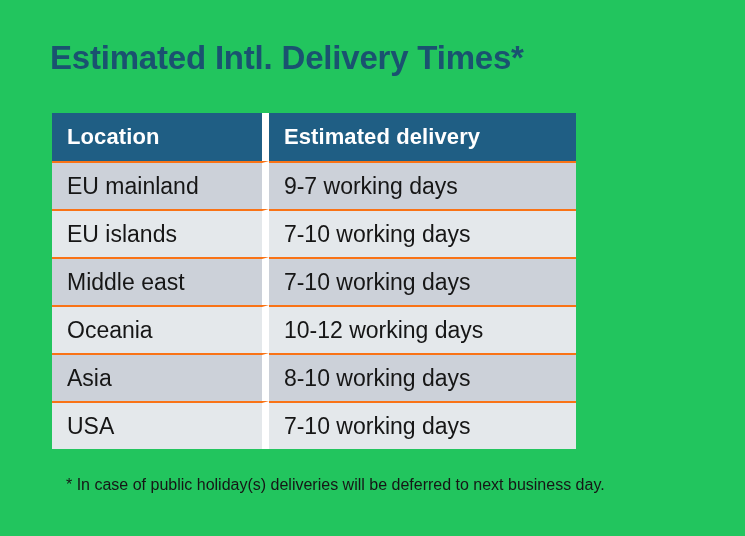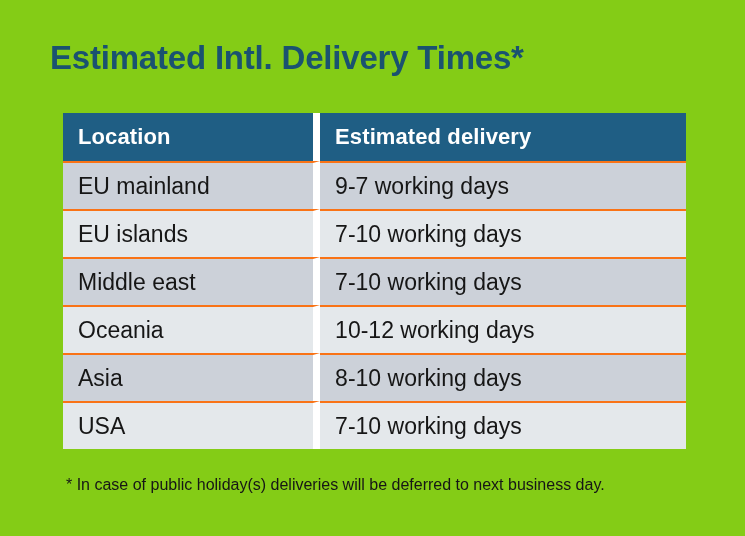--- a/index.html
+++ b/index.html
@@ -13,42 +13,42 @@
     height: 536px;
     overflow: hidden;
     font-family: "Liberation Sans", "DejaVu Sans", sans-serif;
     -webkit-font-smoothing: antialiased;
   }
 
   #page {
     position: relative;
     width: 745px;
     height: 536px;
-    background: #84cc16;
+    background: #22c55e;
   }
 
   
   .page-title {
     position: absolute;
     left: 50px;
     top: 36px;
     font-size: 33px;
     font-weight: 700;
     letter-spacing: -0.2px;
     color: #1a5270;
     line-height: 44px;
     white-space: nowrap;
   }
 
   
   .delivery-table {
     position: absolute;
-    left: 63px;
+    left: 52px;
     top: 113px;
-    width: 623px;
+    width: 524px;
     border-collapse: separate;
     border-spacing: 0;
   }
 
   .delivery-table tr {
     height: 48px;
   }
 
   .delivery-table th,
   .delivery-table td {

